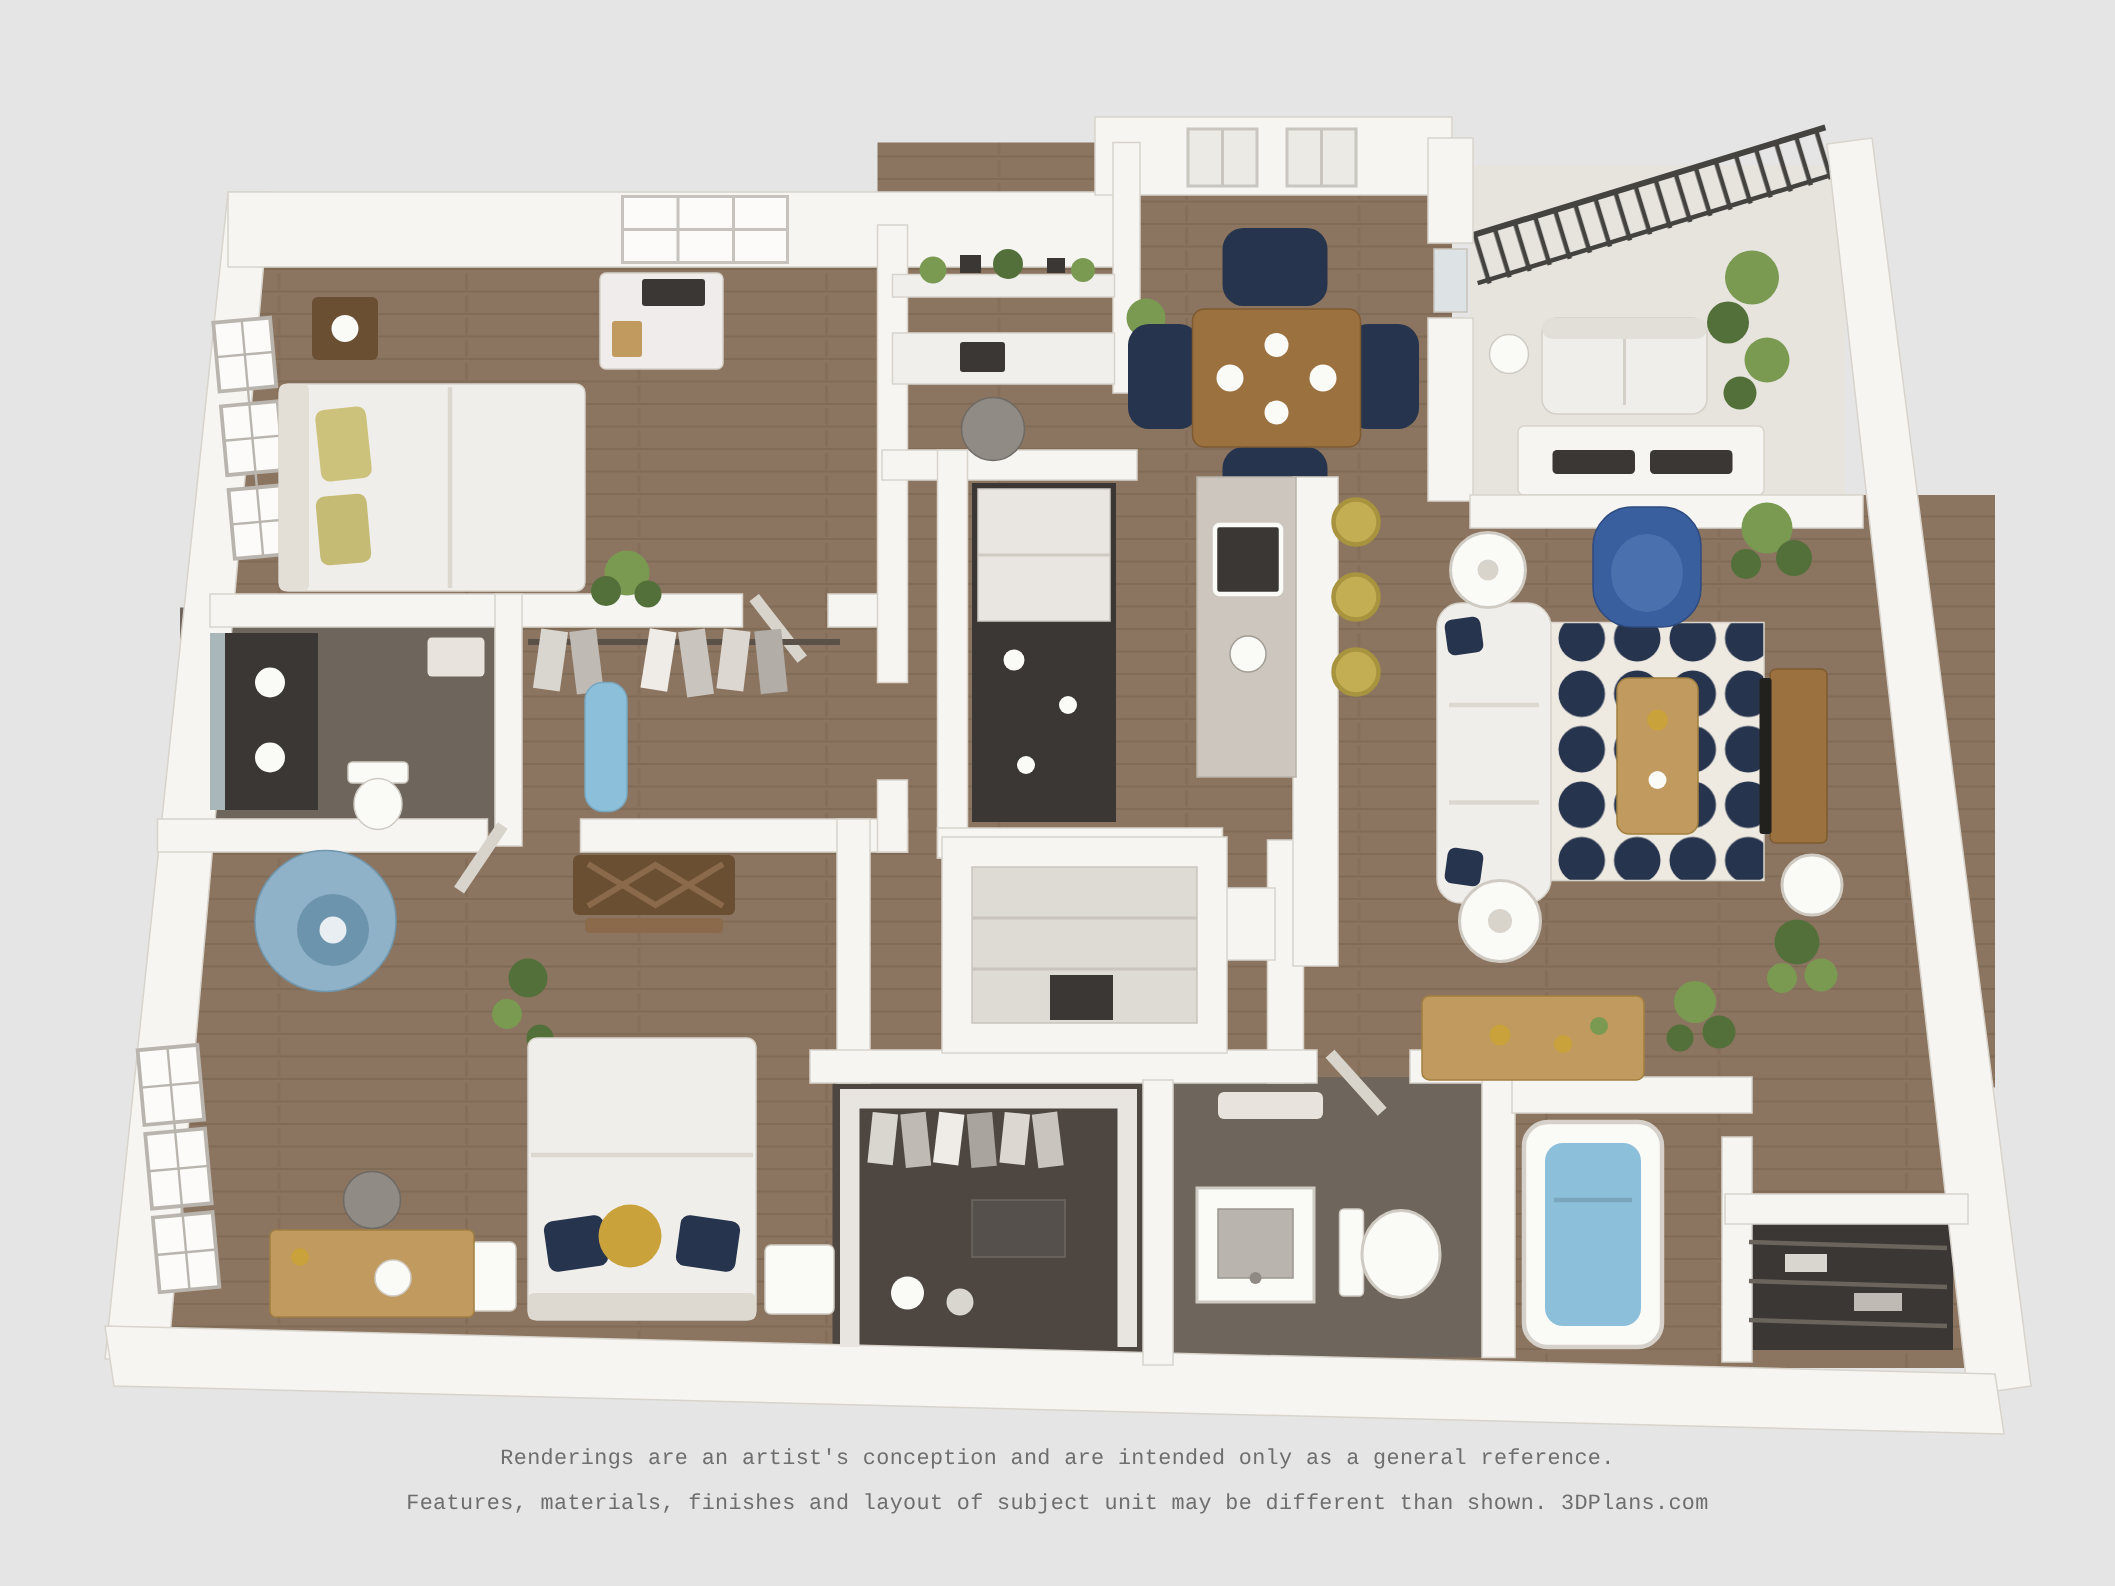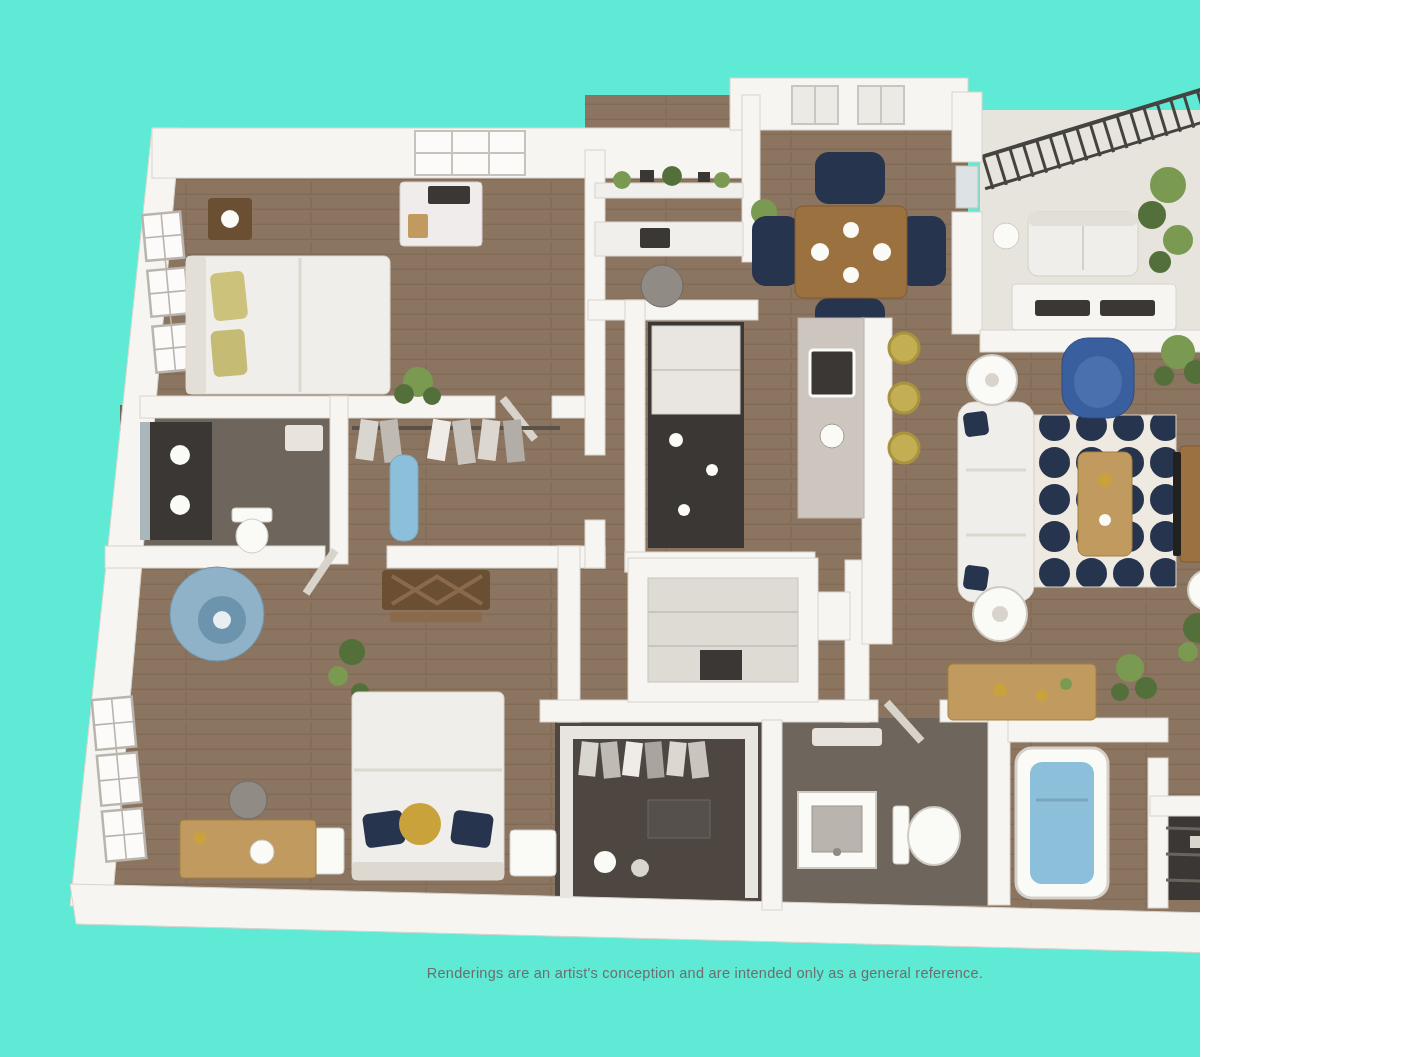--- a/index.html
+++ b/index.html
@@ -1,17 +1,17 @@
 <!DOCTYPE html>
 <html style="--wall: #f7f5f2; --wallEdge: #d8d4cc; --floorWood: #8c7560; --plankLine: #77624e; --floorBath: #6e655c; --closetDark: #4e4741; --balconyFloor: #e7e4de; --navy: #26344d; --rugBg: #eee9e1; --blueChair: #3a5f9f; --softBlue: #8fb2c9; --aqua: #8cc0da; --yellow: #c4ae53; --gold: #c9a23c; --woodFurn: #9c7140; --woodLight: #c09a5e; --woodDark: #6b4f33; --sofa: #f0eeea; --fixtureWhite: #fafaf7; --gray: #908b85; --green: #7a9a52; --greenDark: #53703b; --charcoal: #3b3734; --mirror: #a9b6ba; --railing: #454340; --textGray: #6e6e6e;"><head>
 <meta charset="utf-8">
 <style>
   html,body{margin:0;padding:0;background:#ffffff;}
-  .stage{position:relative;width:1200px;height:1057px;background:#5eead4;overflow:hidden;
-         font-family:Liberation Sans, sans-serif;}
+  .stage{position:relative;width:1410px;height:1057px;background:#e5e5e5;overflow:hidden;
+         font-family:Liberation Mono, monospace;}
   .plan-svg{position:absolute;left:0;top:0;}
   .disclaimer{position:absolute;left:0;top:958px;width:1410px;text-align:center;
               color:var(--textGray,#6e6e6e);font-size:14.5px;line-height:30px;letter-spacing:.25px;}
 </style>
 </head>
 <body>
 
 <div class="stage">
 
 <svg class="plan-svg" width="1410" height="1057" viewBox="0 0 1410 1057">
@@ -399,15 +399,16 @@
     <line x1="1166" y1="828" x2="1298" y2="832" stroke="#6b645c" stroke-width="3"></line>
     <line x1="1166" y1="854" x2="1298" y2="858" stroke="#6b645c" stroke-width="3"></line>
     <line x1="1166" y1="880" x2="1298" y2="884" stroke="#6b645c" stroke-width="3"></line>
     <rect x="1190" y="836" width="28" height="12" fill="#d9d6d0"></rect>
     <rect x="1236" y="862" width="32" height="12" fill="#bfbbb4"></rect>
   </g>
 </svg>
 
 <div class="disclaimer">
   <div>Renderings are an artist's conception and are intended only as a general reference.</div>
+  <div>Features, materials, finishes and layout of subject unit may be different than shown.  3DPlans.com</div>
 </div>
 
 </div>
 
 </body></html>

